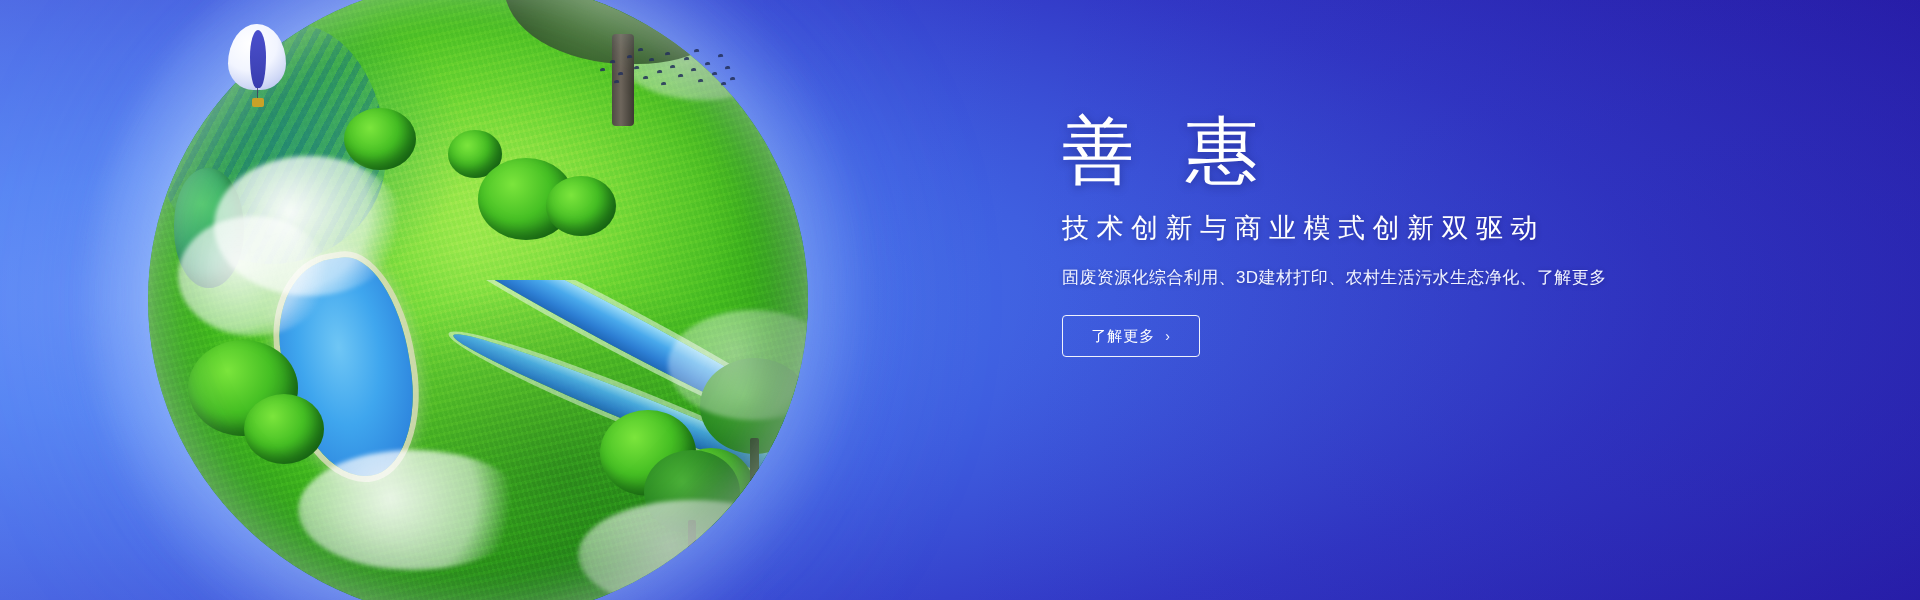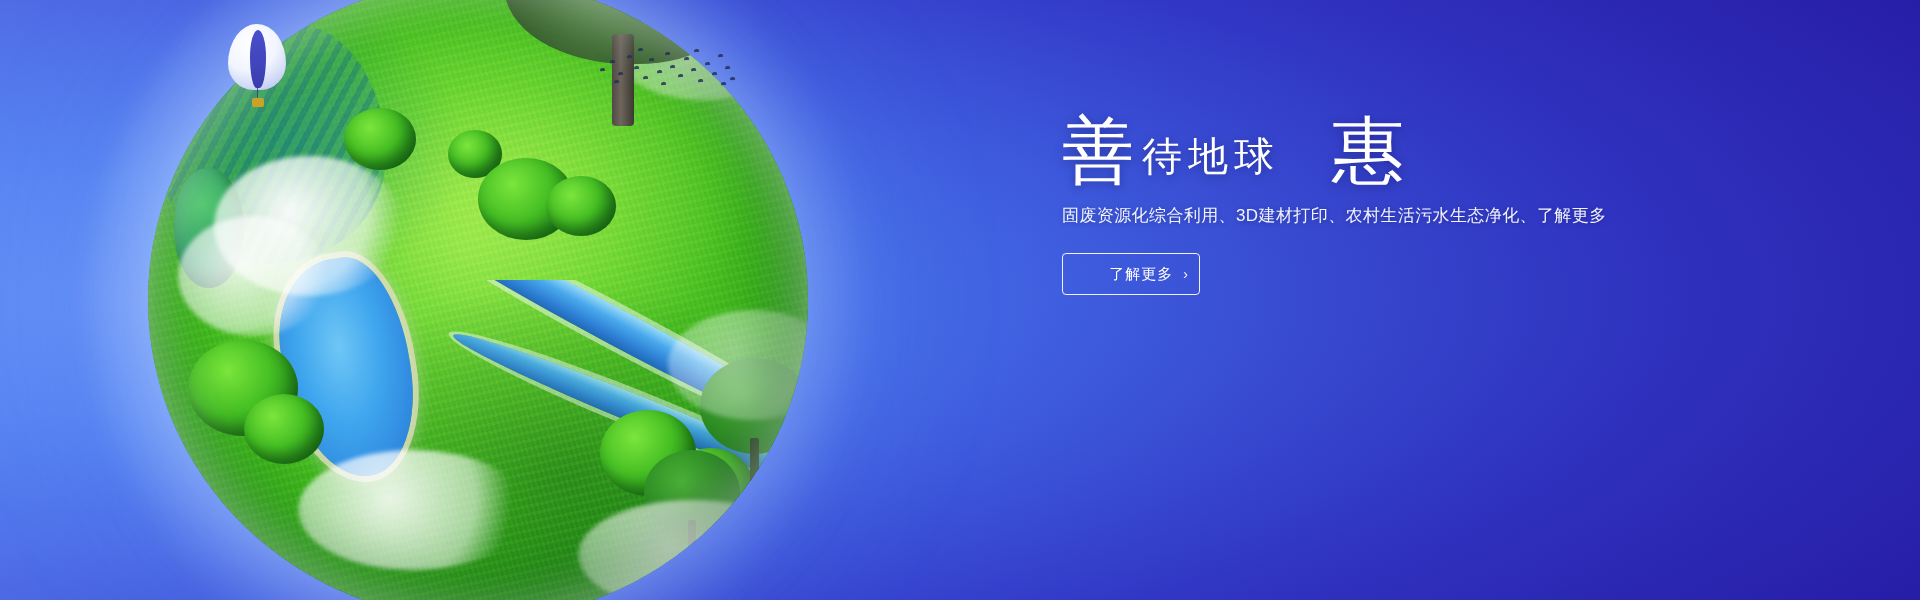--- a/index.html
+++ b/index.html
@@ -178,21 +178,21 @@
   #headline .gap{display:inline-block;width:52px;}
   #subtitle{
     margin-top:26px;font-size:27px;letter-spacing:7.5px;color:#fff;font-weight:400;
     text-shadow:0 1px 6px rgba(10,10,60,.30);
   }
   #desc{
     margin-top:20px;font-size:17px;letter-spacing:.4px;color:#F2F4FF;font-weight:400;
     text-shadow:0 1px 5px rgba(10,10,60,.30);
   }
   #cta{
-    margin-top:26px;display:inline-flex;align-items:center;justify-content:flex-end;gap:10px;
+    margin-top:26px;display:inline-flex;align-items:center;justify-content:center;gap:10px;
     width:116px;height:40px;padding:0 10px;
     border:1px solid rgba(255,255,255,.92);border-radius:4px;
     color:#fff;font-size:15px;letter-spacing:1px;background:transparent;cursor:pointer;
     box-sizing:content-box;
   }
   #cta .chev{font-size:14px;line-height:1;opacity:.95;}
 </style>
 </head>
 <body>
 
@@ -283,25 +283,25 @@
       <b style="left: 42px; top: 2px;"></b>
       <b style="left: 65px; top: 36px;"></b>
       <b style="left: 98px; top: 3px;"></b>
       <b style="left: 125px; top: 36px;"></b>
     </div>
 
   <div id="content">
 
     <div id="headline">
       <span class="big">善</span>
-      <span class="small">待地球</span>
       <span class="gap"></span>
       <span class="big">惠</span>
     </div>
 
+    <div id="subtitle">技术创新与商业模式创新双驱动</div>
 
     <div id="desc">固废资源化综合利用、3D建材打印、农村生活污水生态净化、了解更多</div>
 
     <div id="cta">
       <span>了解更多</span>
       <span class="chev">›</span>
     </div>
 
   </div>
 </div>

